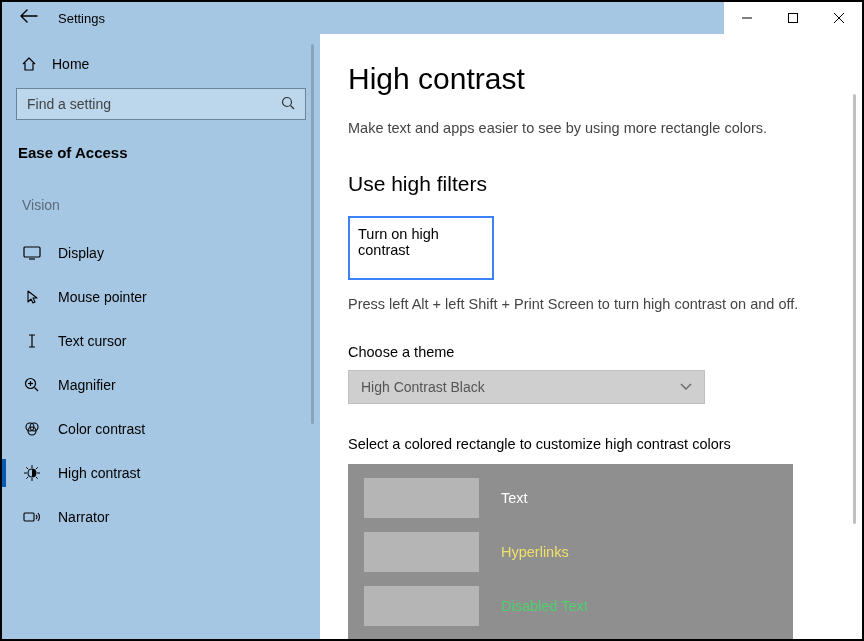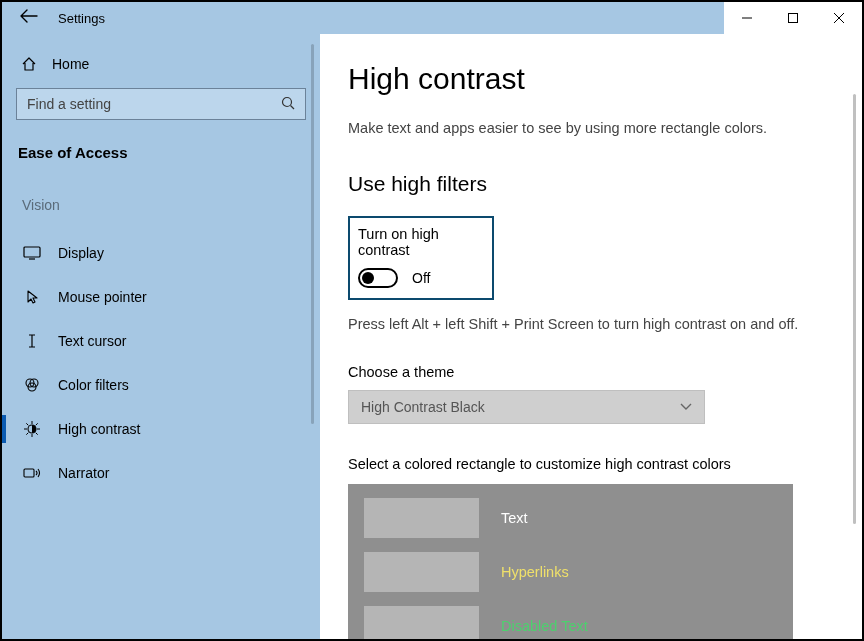--- a/index.html
+++ b/index.html
@@ -111,21 +111,21 @@
   }
   .sidebar-scroll {
     position:absolute; top:10px; right:6px; width:3px; height:380px;
     background: rgba(0,0,0,0.18); border-radius:2px;
   }
   
   h1.page-title { font-weight:400; font-size:30px; margin-bottom:24px; }
   .subtitle { color:#444; margin-bottom:36px; font-size:14.5px; }
   h2.section { font-weight:400; font-size:21px; margin-bottom:20px; }
   .highlight-box {
-    border: 2px solid #0c4a6e;
+    border: 2px solid #3b82f6;
     padding: 8px 10px 10px 8px;
     width: 146px;
     margin-bottom: 16px;
   }
   .toggle-label { font-size:14.5px; margin-bottom:10px; }
   .toggle-row { display:flex; align-items:center; gap:14px; }
   .toggle {
     width:40px; height:20px; border:2px solid #000; border-radius:10px;
     display:flex; align-items:center; padding:2px;
     cursor:pointer; background:#fff;
@@ -230,26 +230,37 @@
       <span class="icon">
           <svg width="14" height="16" viewBox="0 0 14 16">
             <path d="M4 2 H10 M7 2 V14 M4 14 H10" stroke="#000" fill="none" stroke-width="1.2"></path>
           </svg>
         </span>
       <span>Text cursor</span>
     </div>
     <div class="nav-item">
       <span class="icon">
           <svg width="16" height="16" viewBox="0 0 16 16">
+            <circle cx="6.5" cy="6.5" r="5" stroke="#000" fill="none" stroke-width="1.2"></circle>
+            <line x1="10.5" y1="10.5" x2="14" y2="14" stroke="#000" stroke-width="1.2"></line>
+            <line x1="4" y1="6.5" x2="9" y2="6.5" stroke="#000" stroke-width="1.2"></line>
+            <line x1="6.5" y1="4" x2="6.5" y2="9" stroke="#000" stroke-width="1.2"></line>
+          </svg>
+        </span>
+      <span>Magnifier</span>
+    </div>
+    <div class="nav-item">
+      <span class="icon">
+          <svg width="16" height="16" viewBox="0 0 16 16">
             <circle cx="6" cy="6" r="4" stroke="#000" fill="none" stroke-width="1.1"></circle>
             <circle cx="10" cy="6" r="4" stroke="#000" fill="none" stroke-width="1.1"></circle>
             <circle cx="8" cy="10" r="4" stroke="#000" fill="none" stroke-width="1.1"></circle>
           </svg>
         </span>
-      <span>Color filters</span>
+      <span>Color contrast</span>
     </div>
     <div class="nav-item active">
       <span class="icon">
           <svg width="16" height="16" viewBox="0 0 16 16">
             <circle cx="8" cy="8" r="4" stroke="#000" fill="none" stroke-width="1.1"></circle>
             <path d="M8 4 A4 4 0 0 1 8 12 Z" fill="#000"></path>
             <line x1="8" y1="0" x2="8" y2="3" stroke="#000"></line>
             <line x1="8" y1="13" x2="8" y2="16" stroke="#000"></line>
             <line x1="0" y1="8" x2="3" y2="8" stroke="#000"></line>
             <line x1="13" y1="8" x2="16" y2="8" stroke="#000"></line>
@@ -274,26 +285,20 @@
   </div>
 
   <div class="main">
     <h1 class="page-title">High contrast</h1>
     <div class="subtitle">Make text and apps easier to see by using more rectangle colors.</div>
 
     <h2 class="section">Use high filters</h2>
 
     <div class="highlight-box">
       <div class="toggle-label">Turn on high contrast</div>
-      <div class="toggle-row">
-        <div class="toggle">
-            <div class="knob"></div>
-          </div>
-        <span>Off</span>
-      </div>
     </div>
 
     <div class="hint">Press left Alt + left Shift + Print Screen to turn high contrast on and off.</div>
 
     <div class="theme-label">Choose a theme</div>
     <div class="theme-select">
       <span>High Contrast Black</span>
       <span class="chev">
         <svg width="12" height="8" viewBox="0 0 12 8">
             <path d="M1 1 L6 6 L11 1" stroke="#666" fill="none" stroke-width="1.4"></path>

